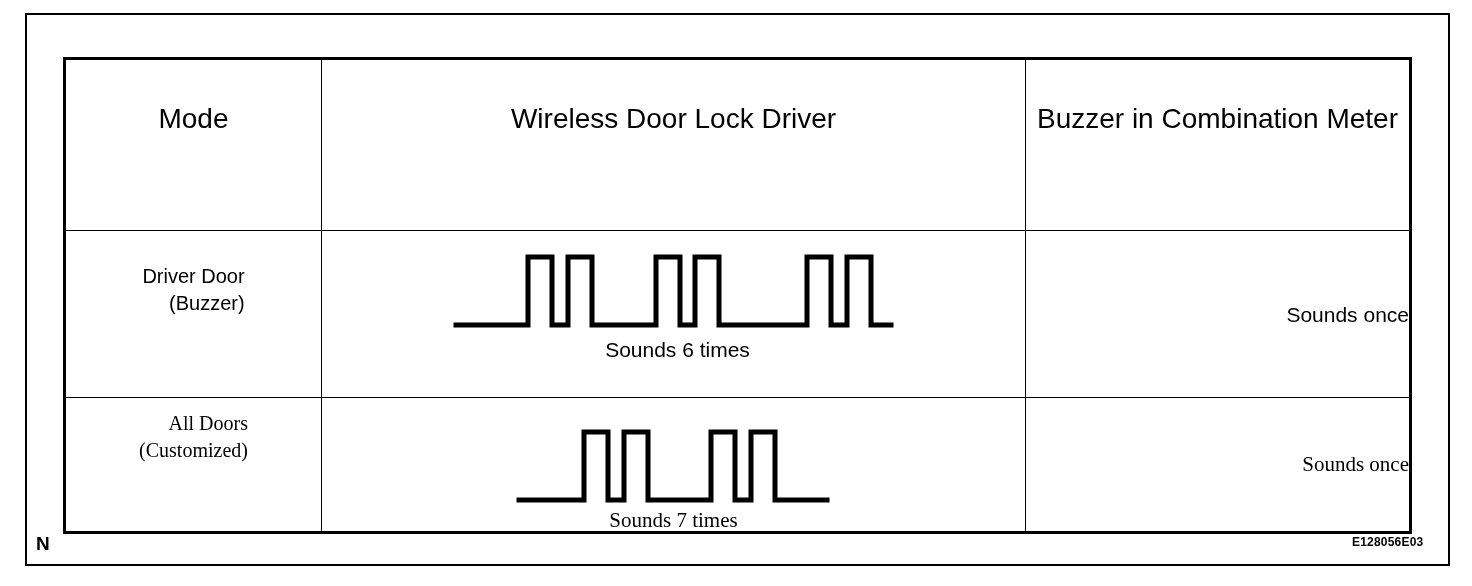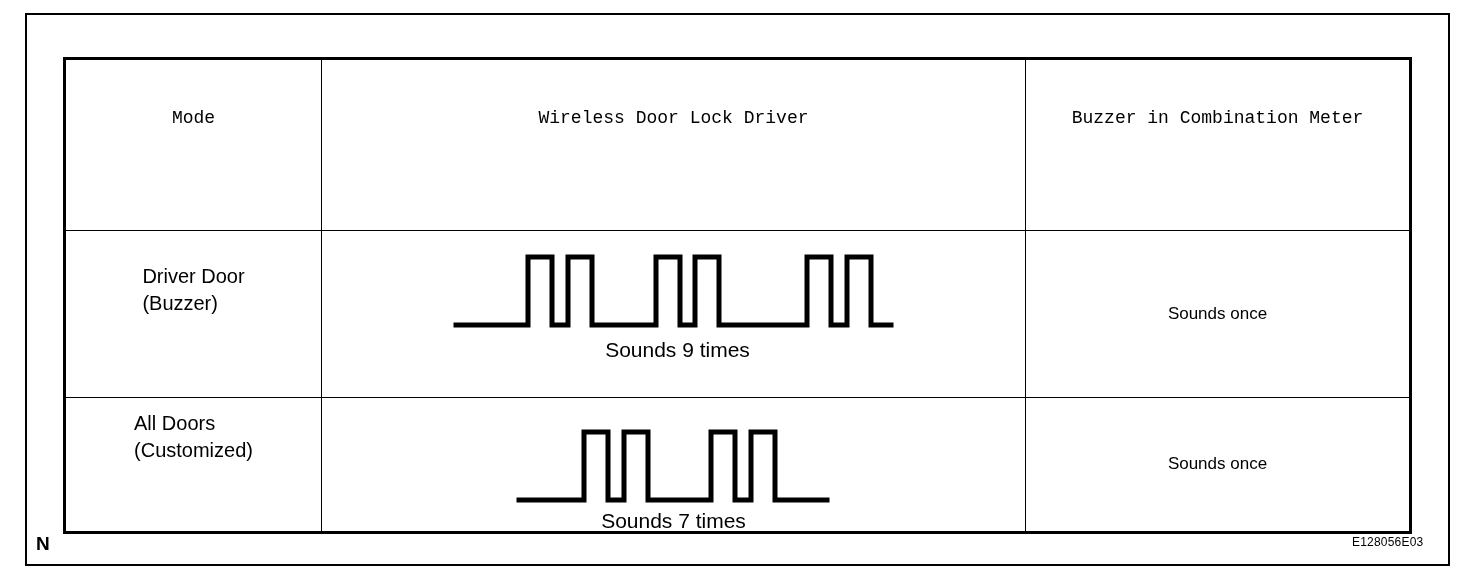--- a/index.html
+++ b/index.html
@@ -44,21 +44,21 @@
     line-height: 1;
     letter-spacing: 0px;
   }
 
   
   .figure-code {
     position: absolute;
     left: 1352px;
     top: 536px;
     font-size: 12px;
-    font-weight: normal;
+    font-weight: bold;
     line-height: 1;
     letter-spacing: 0.2px;
     white-space: nowrap;
   }
 
   
   .spec-table {
     position: absolute;
     left: 63px;
     top: 57px;
@@ -76,43 +76,43 @@
     text-align: center;
     vertical-align: middle;
     padding: 0;
   }
   .col-mode   { width: 257px; }
   .col-wave   { width: 704px; }
   .col-meter  { width: 385px; }
 
   .row-header  { height: 157px; }
   .row-driver  { height: 153px; }
-  .row-alldoor { height: 123px; }
+  .row-alldoor { height: 123px; font-family: Liberation Serif, serif; }
 
   .hdr-text {
-    font-size: 18px;
+    font-size: 28px;
     line-height: 1.2;
     position: relative;
     top: -26px;
-    font-family: Liberation Mono, monospace;
   }
 
   .mode-text {
     font-size: 20px;
     line-height: 1.35;
     display: inline-block;
-    text-align: left;
+    text-align: right;
     position: relative;
   }
   .mode-driver  { top: -24px; }
   .mode-alldoor { top: -28px; }
 
   .meter-text {
-    font-size: 17px;
+    font-size: 21px;
     line-height: 1.2;
+    text-align: right;
   }
 
   
   .wave-wrap {
     position: relative;
     width: 100%;
     height: 100%;
   }
   .wave-svg {
     position: absolute;
@@ -179,21 +179,21 @@
                           134,90
                           206,90 206,22 230,22 230,90
                           246,90 246,22 270,22 270,90
                           334,90 334,22 358,22 358,90
                           373,90 373,22 397,22 397,90
                           485,90 485,22 509,22 509,90
                           525,90 525,22 549,22 549,90
                           569,90
                         "></polyline>
             </svg>
-            <div class="wave-caption cap-1">Sounds 9 times</div>
+            <div class="wave-caption cap-1">Sounds 6 times</div>
           </div>
         </td>
 
         <td>
           <div class="meter-text">Sounds once</div>
         </td>
       </tr>
 
       <tr class="row-alldoor">
         <td>

